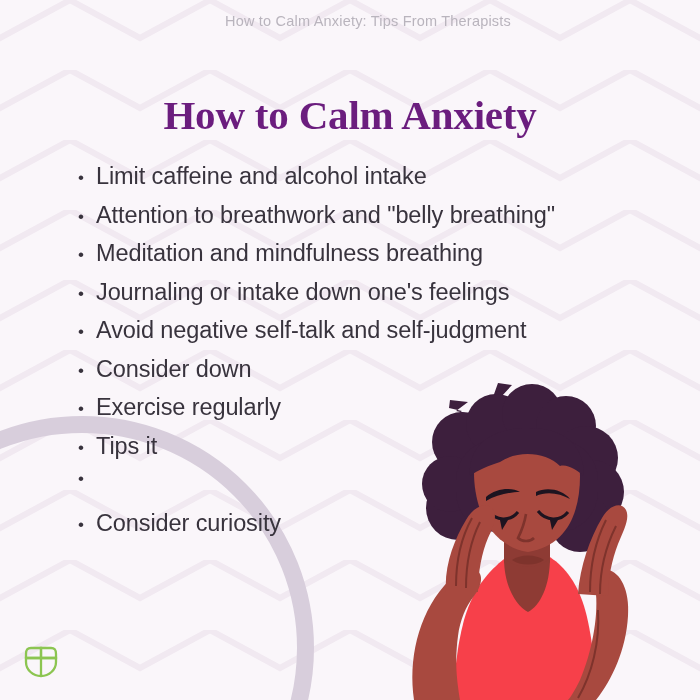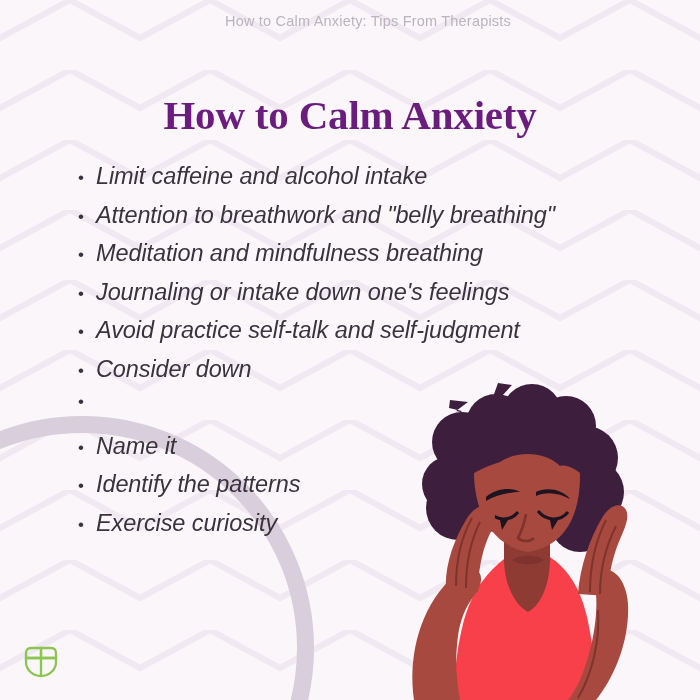--- a/index.html
+++ b/index.html
@@ -104,21 +104,20 @@
     width: 18px;
     flex: 0 0 18px;
     color: #38333D;
     font-size: 17px;
     line-height: 1;
     position: relative;
     top: -1px;
   }
   #tips-list li .txt {
     white-space: nowrap;
-    font-style: italic;
   }
   
   #illustration {
     position: absolute;
     right: 0px;
     bottom: 0px;
     width: 300px;
     height: 320px;
     z-index: 2;
   }
@@ -158,40 +157,40 @@
     <li>
       <span class="dot">•</span>
       <span class="txt">Meditation and mindfulness breathing</span>
     </li>
     <li>
       <span class="dot">•</span>
       <span class="txt">Journaling or intake down one's feelings</span>
     </li>
     <li>
       <span class="dot">•</span>
-      <span class="txt">Avoid practice self-talk and self-judgment</span>
+      <span class="txt">Avoid negative self-talk and self-judgment</span>
     </li>
     <li>
       <span class="dot">•</span>
       <span class="txt">Consider down</span>
     </li>
     <li>
       <span class="dot">•</span>
-    </li>
-    <li>
-      <span class="dot">•</span>
-      <span class="txt">Name it</span>
-    </li>
-    <li>
-      <span class="dot">•</span>
-      <span class="txt">Identify the patterns</span>
-    </li>
-    <li>
-      <span class="dot">•</span>
-      <span class="txt">Exercise curiosity</span>
+      <span class="txt">Exercise regularly</span>
+    </li>
+    <li>
+      <span class="dot">•</span>
+      <span class="txt">Tips it</span>
+    </li>
+    <li>
+      <span class="dot">•</span>
+    </li>
+    <li>
+      <span class="dot">•</span>
+      <span class="txt">Consider curiosity</span>
     </li>
   </ul>
 
   <svg id="illustration" width="300" height="320" viewBox="0 0 300 320">
 
     <g fill="#3D1F3D">
       <path d="M 50 20 L 68 22 L 56 31 L 70 34 L 50 40 L 62 31 L 49 28 Z"></path>
     </g>
     <g fill="#3D1F3D">
       <path d="M 98 3 L 112 5 L 101 17 L 114 19 L 94 34 L 105 19 L 93 17 Z"></path>

